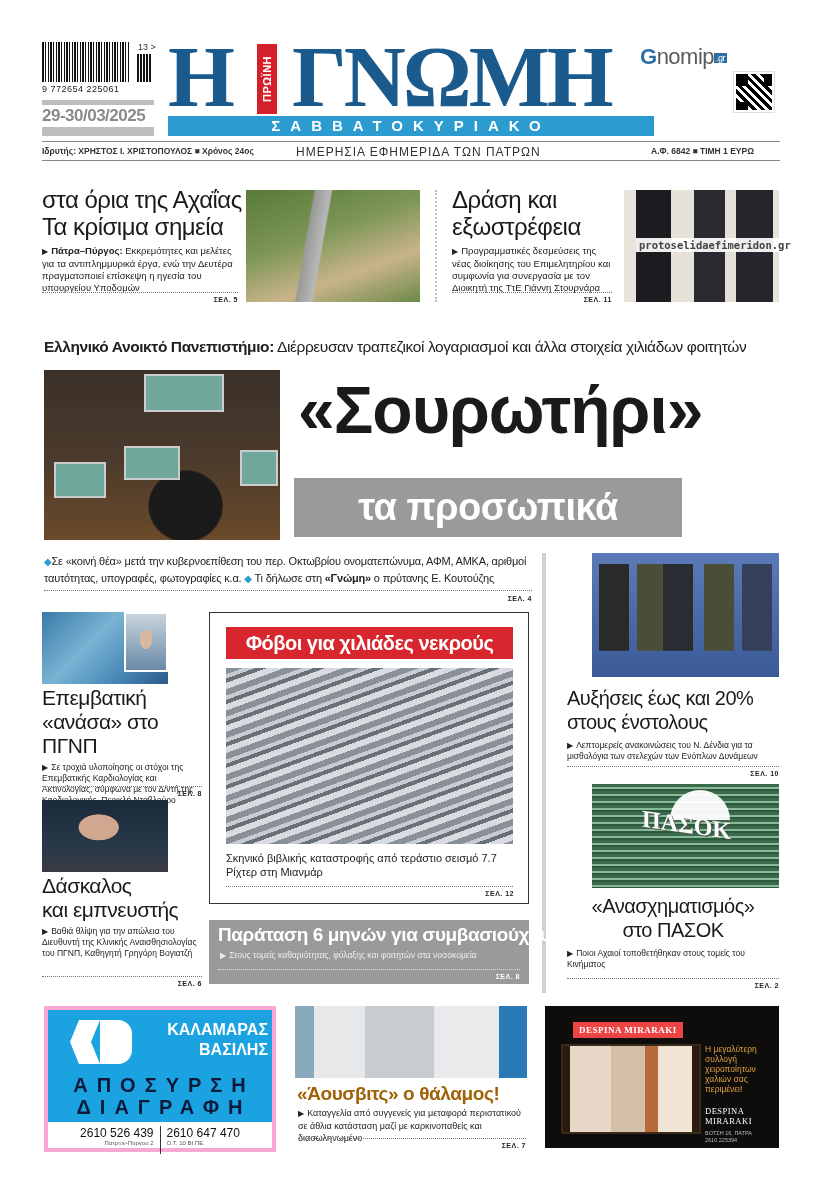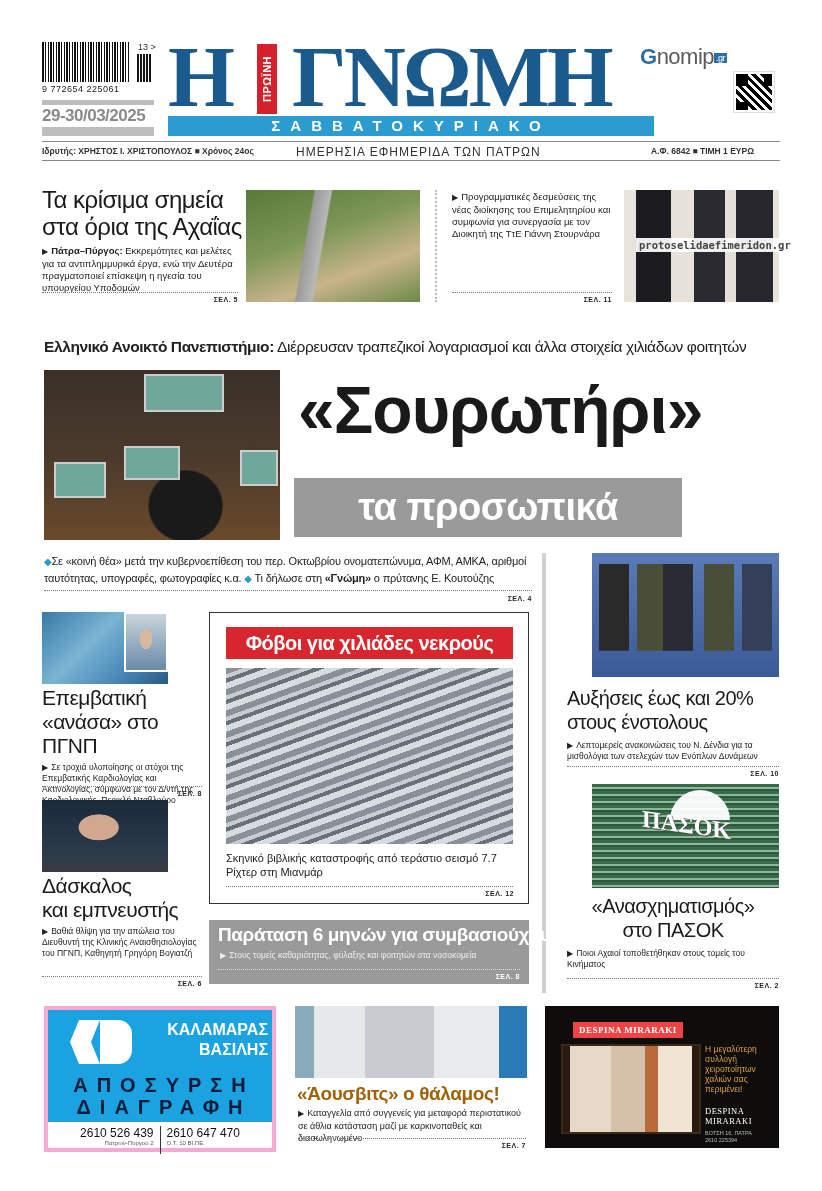--- a/index.html
+++ b/index.html
@@ -148,34 +148,38 @@
 <div class="abs qr"></div>
 
 <div class="abs info-line-top"></div>
 <div class="abs founder">Ιδρυτής: ΧΡΗΣΤΟΣ Ι. ΧΡΙΣΤΟΠΟΥΛΟΣ ■ Χρόνος 24ος</div>
 <div class="abs tagline">ΗΜΕΡΗΣΙΑ ΕΦΗΜΕΡΙΔΑ ΤΩΝ ΠΑΤΡΩΝ</div>
 <div class="abs issue">Α.Φ. 6842 ■ ΤΙΜΗ 1 ΕΥΡΩ</div>
 <div class="abs info-line-bot"></div>
 
 <div class="abs" style="left:42px;top:186px;width:200px;">
   <div class="t-title">
+    <div>στα όρια της Αχαΐας</div>
     <div>Τα κρίσιμα σημεία</div>
-    <div>στα όρια της Αχαΐας</div>
   </div>
   <div class="t-body" style="margin-top:5px;width:196px;">
     <span class="tri">▶</span><b>Πάτρα–Πύργος:</b><span> Εκκρεμότητες και μελέτες για τα αντιπλημμυρικά έργα, ενώ την Δευτέρα πραγματοποιεί επίσκεψη η ηγεσία του υπουργείου Υποδομών</span>
   </div>
 </div>
 <div class="abs dotline" style="left:42px;top:292px;width:196px;"></div>
 <div class="abs page-ref" style="left:200px;top:296px;width:38px;">ΣΕΛ. 5</div>
 <div class="abs photo ph-road" style="left:246px;top:190px;width:174px;height:112px;"></div>
 
 <div class="abs vsep-dots" style="left:435px;top:190px;height:112px;"></div>
 
 <div class="abs" style="left:452px;top:186px;width:165px;">
+  <div class="t-title">
+    <div>Δράση και</div>
+    <div>εξωστρέφεια</div>
+  </div>
   <div class="t-body" style="margin-top:5px;width:160px;">
     <span class="tri">▶</span><span>Προγραμματικές δεσμεύσεις της νέας διοίκησης του Επιμελητηρίου και συμφωνία για συνεργασία με τον Διοικητή της ΤτΕ Γιάννη Στουρνάρα</span>
   </div>
 </div>
 <div class="abs dotline" style="left:452px;top:292px;width:160px;"></div>
 <div class="abs page-ref" style="left:574px;top:296px;width:38px;">ΣΕΛ. 11</div>
 <div class="abs photo ph-men" style="left:624px;top:190px;width:155px;height:112px;"></div>
 <div class="abs watermark">protoselidaefimeridon.gr</div>
 
 <div class="abs kicker">

